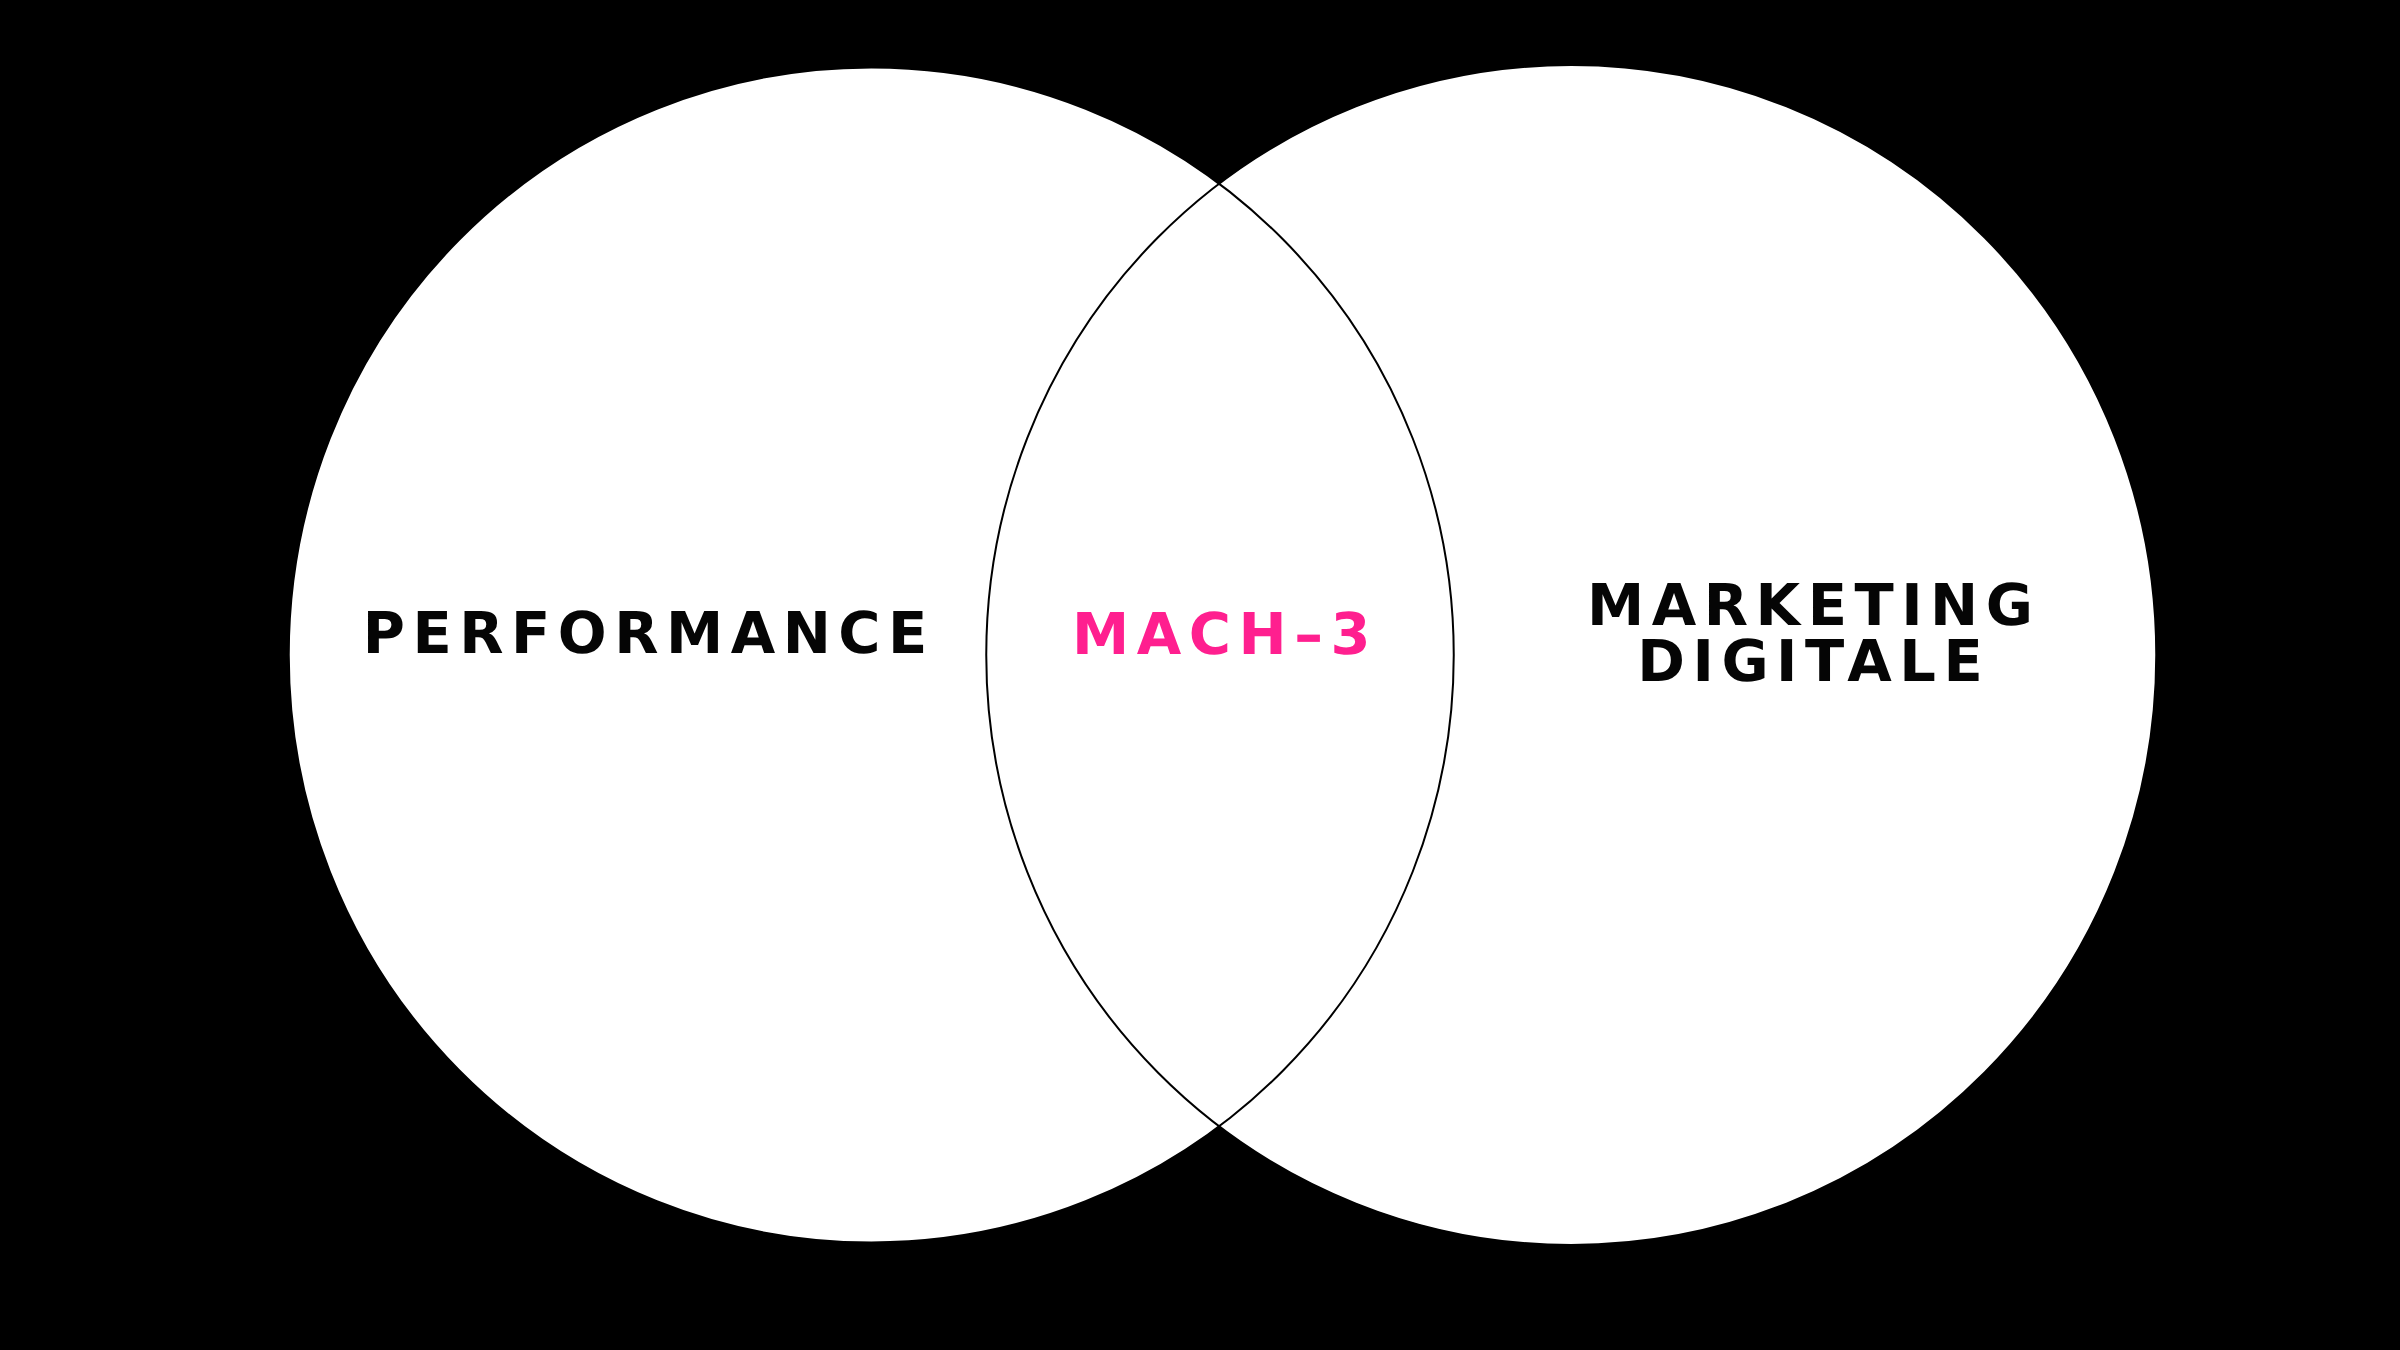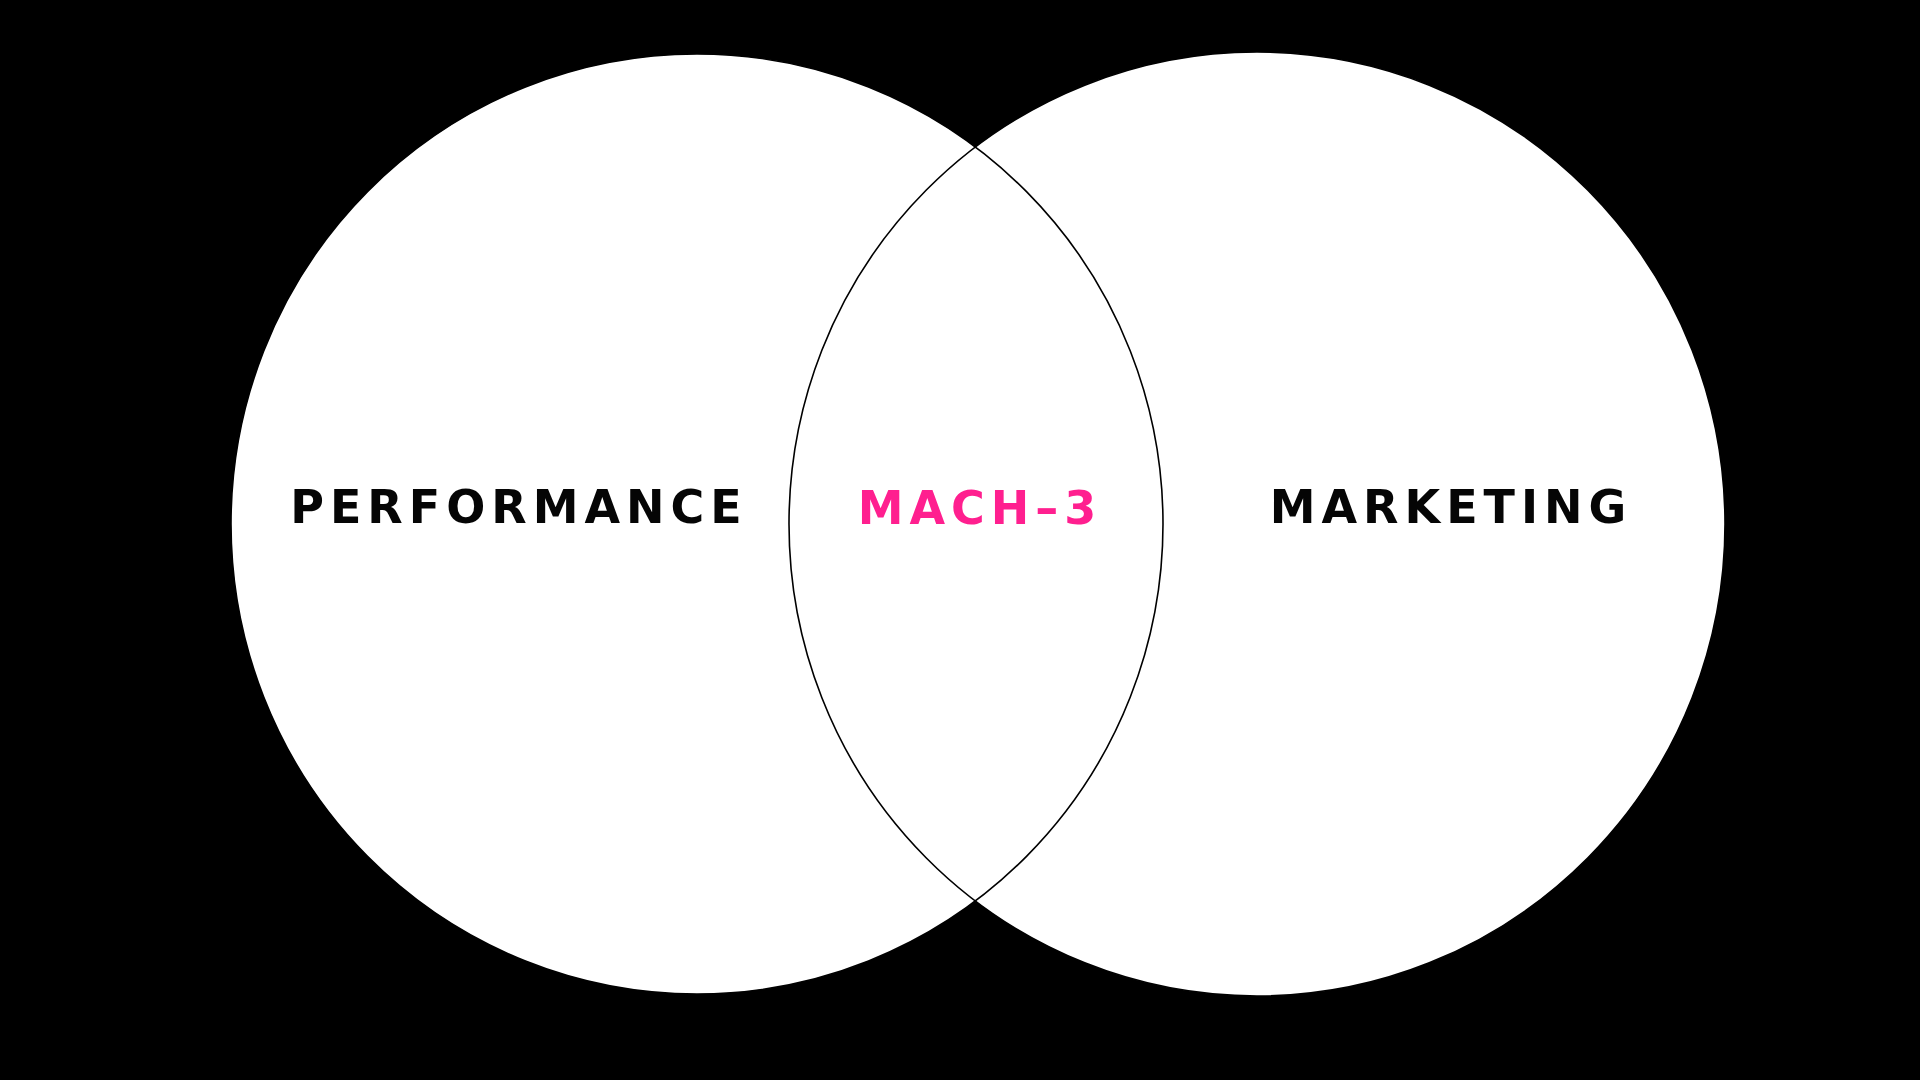--- a/index.html
+++ b/index.html
@@ -77,15 +77,16 @@
   <div class="venn-label label-left">
     <span>PERFORMANCE</span>
   </div>
 
   <div class="venn-label label-center">
     <span>MACH–3</span>
   </div>
 
   <div class="venn-label label-right">
     <span>MARKETING</span>
+    <span>DIGITALE</span>
   </div>
 
 </div>
 
 </body></html>

